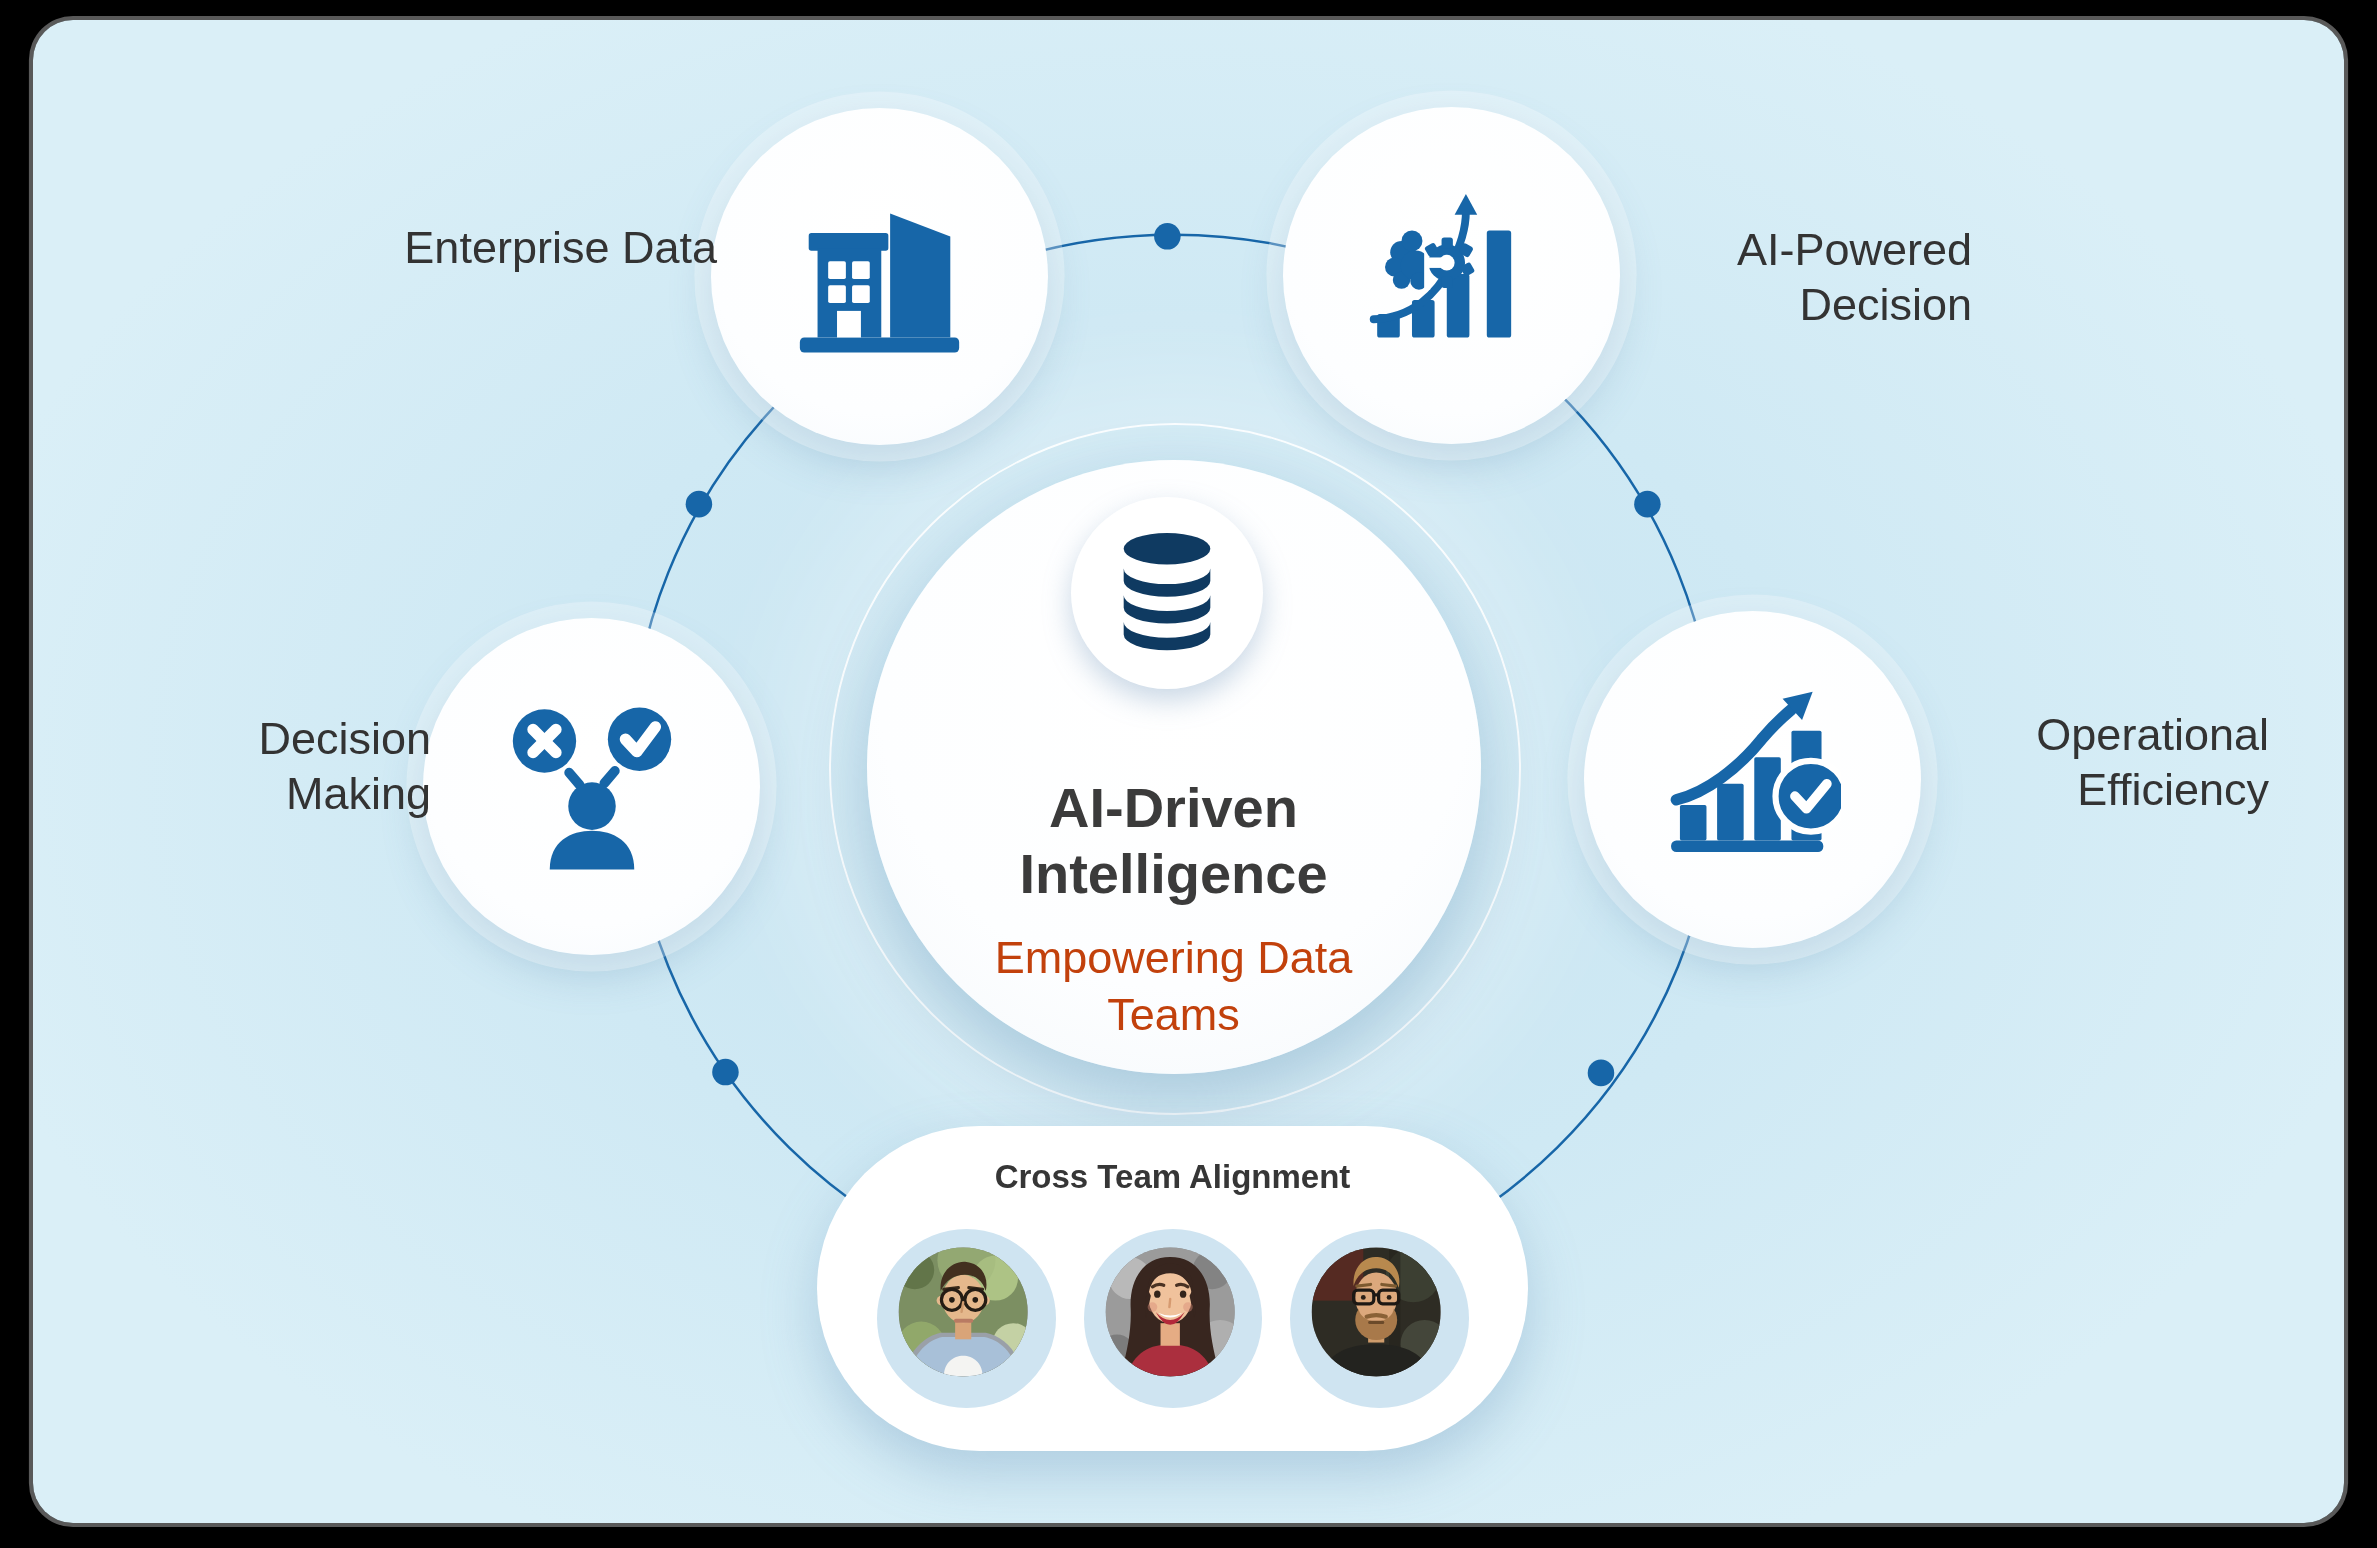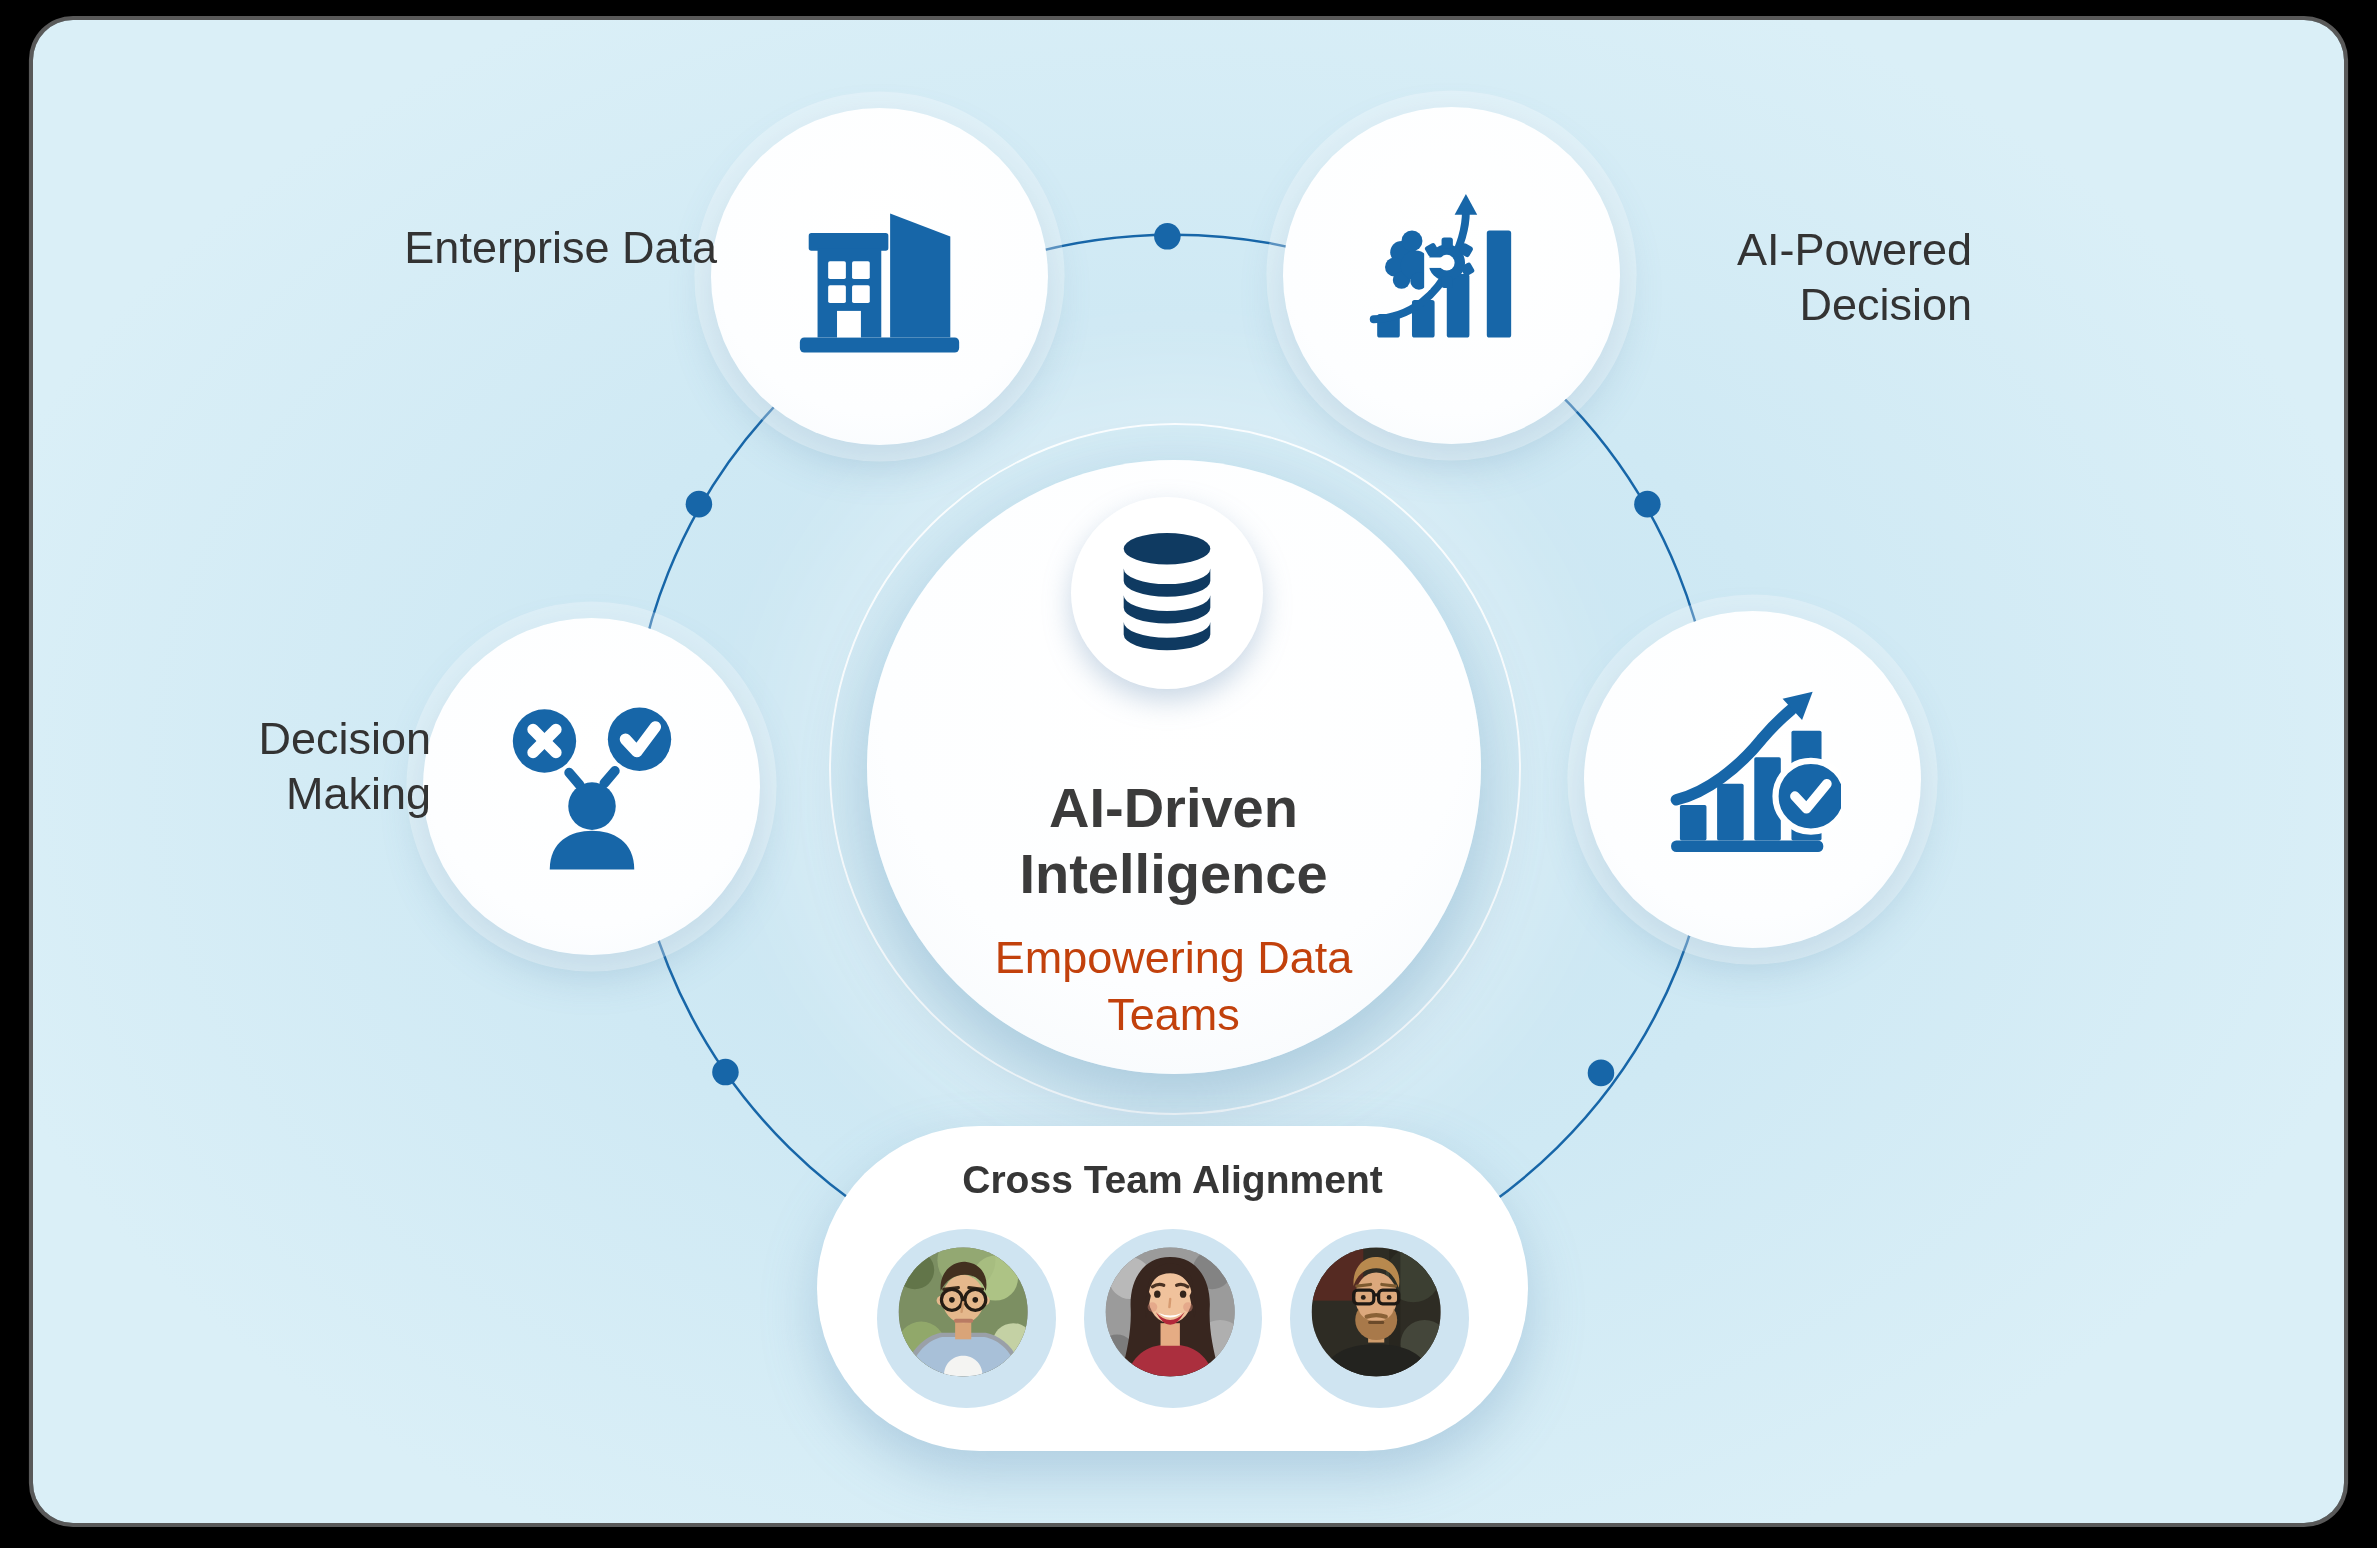--- a/index.html
+++ b/index.html
@@ -62,21 +62,21 @@
   .lbl-decision{left:116px;top:712px;width:315px;}
   .lbl-efficiency{left:1904px;top:708px;width:365px;}
 
   
   .bottom-card{
     position:absolute;left:817px;top:1126px;width:711px;height:325px;border-radius:163px;
     background:#ffffff;box-shadow:0 23px 53px rgba(105,150,185,0.35);
   }
   .bottom-title{
     position:absolute;left:0;top:31.5px;width:711px;text-align:center;
-    font-size:39px;font-weight:600;color:#363636;
+    font-size:33px;font-weight:600;color:#363636;
   }
   .avatar-row{position:absolute;left:60px;top:103px;width:592px;display:flex;gap:28px;}
   .avatar-ring{
     width:179px;height:179px;border-radius:50%;background:#cfe4f1;
     display:flex;align-items:center;justify-content:center;
   }
   .avatar-photo{
     width:129px;height:129px;border-radius:50%;overflow:hidden;transform:translate(-3.3px,-6.6px);
     background:#888;
   }
@@ -202,20 +202,21 @@
         <polygon points="134,10 168,2 156,34" fill="#1766a8"></polygon>
         <circle cx="166" cy="120" r="40" fill="#1766a8" stroke="#ffffff" stroke-width="7"></circle>
         <path d="M148,120 L161,134 L184,106" fill="none" stroke="#ffffff" stroke-width="11" stroke-linecap="round" stroke-linejoin="round"></path>
       </svg>
     </span>
   </div>
 
   <div class="node-label lbl-enterprise">Enterprise Data</div>
   <div class="node-label lbl-insights">AI-Powered Decision</div>
   <div class="node-label lbl-decision">Decision Making</div>
+  <div class="node-label lbl-efficiency">Operational Efficiency</div>
 
   <div class="bottom-card">
     <div class="bottom-title">Cross Team Alignment</div>
     <div class="avatar-row">
 
       <div class="avatar-ring">
         <div class="avatar-photo">
           <svg viewBox="0 0 160 160">
             <rect width="160" height="160" fill="#7c8f62"></rect>
             <circle cx="120" cy="38" r="28" fill="#b9cf8e" opacity="0.8"></circle>

